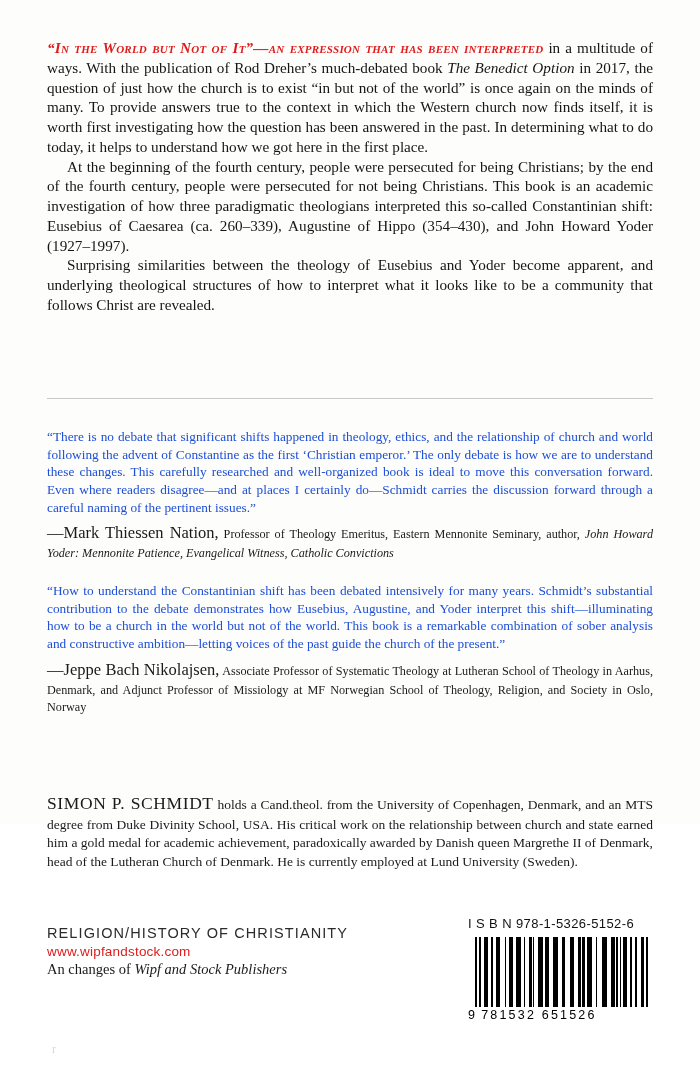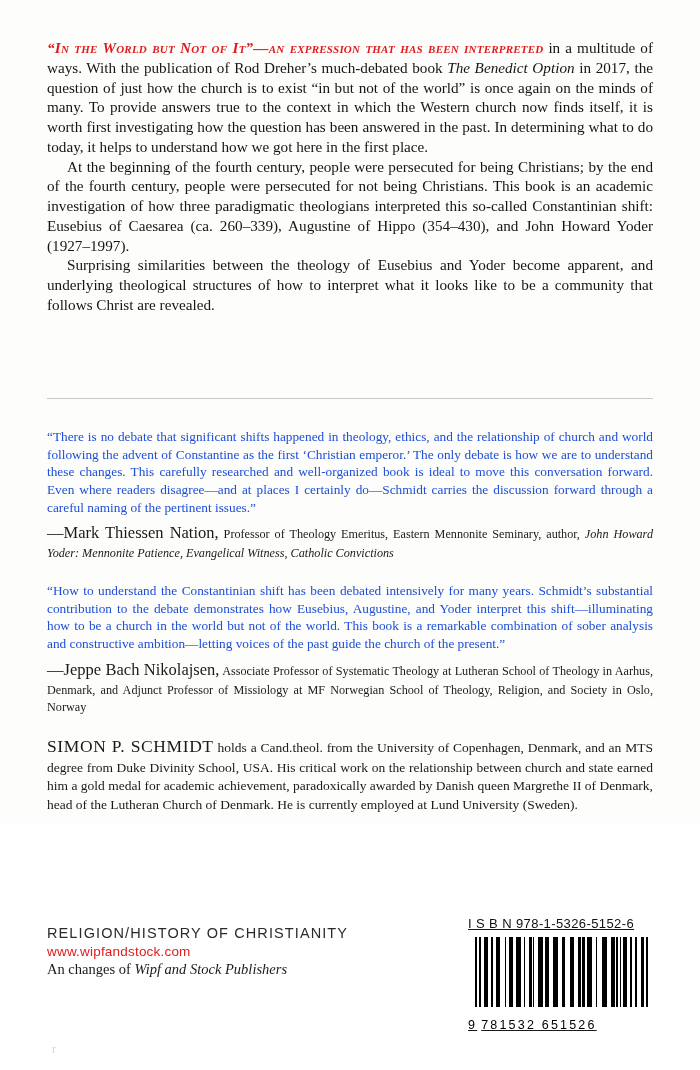--- a/index.html
+++ b/index.html
@@ -84,21 +84,21 @@
   }
   .attrib .work {
     font-size: 12.2px;
     font-style: italic;
   }
 
   
   .bio {
     position: absolute;
     left: 47px;
-    top: 735px;
+    top: 792px;
     width: 606px;
     font-size: 13.5px;
     line-height: 1.36;
     text-align: justify;
   }
   .bio .author-name {
     font-size: 17.5px;
     letter-spacing: 0.6px;
   }
 
@@ -152,21 +152,20 @@
     margin-top: 2px;
   }
   .imprint-sub .ital2 { font-style: italic; text-align: center; }
 
   
   .isbn-block {
     position: absolute;
     left: 468px;
     top: 916px;
     width: 186px;
-    text-decoration: underline;
   }
   .isbn-text {
     font-family: "Liberation Sans", sans-serif;
     font-size: 13px;
     letter-spacing: 0.4px;
     color: #111;
     margin-bottom: 6px;
     white-space: nowrap;
   }
   .barcode-box {
@@ -184,21 +183,21 @@
   }
   .bars i {
     display: block;
     background: #000;
     height: 100%;
   }
   .barcode-digits {
     font-family: "Liberation Sans", sans-serif;
     font-size: 12.5px;
     letter-spacing: 2.2px;
-    margin-top: 11px;
+    margin-top: 1px;
     color: #000;
     white-space: nowrap;
   }
   .barcode-digits .lead { margin-right: 4px; }
 
   
   .faint-mark {
     position: absolute;
     left: 52px;
     top: 1042px;

